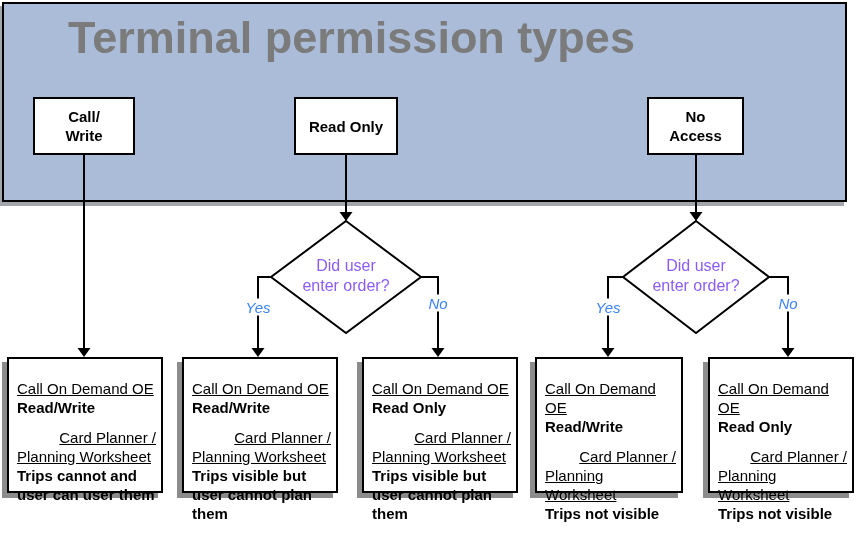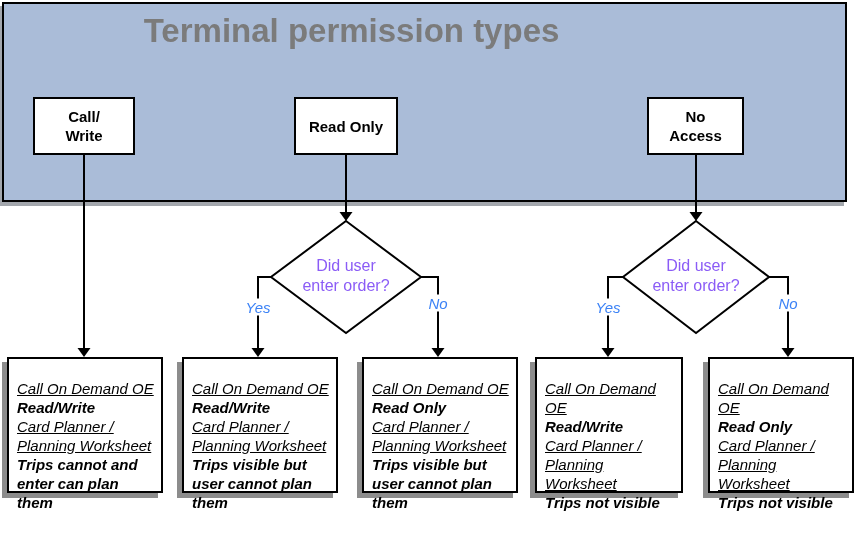--- a/index.html
+++ b/index.html
@@ -22,21 +22,21 @@
   .banner{
     position:absolute;left:2px;top:2px;width:845px;height:200px;
     background:var(--banner-bg);
     border:2px solid var(--line);
     box-shadow:-3px 4px 0 #a3a7ad;
     z-index:1;
   }
   .title{
     position:absolute;left:2px;top:12px;width:699px;
     text-align:center;
-    font-size:33px;font-weight:bold;
+    font-size:45px;font-weight:bold;
     color:var(--title-text);
     letter-spacing:0px;
     z-index:2;
   }
   .connectors{
     position:absolute;left:0;top:0;width:859px;height:545px;
     z-index:2;
   }
   .node{
     position:absolute;
@@ -71,30 +71,29 @@
     font-style:italic;
   }
   .result{
     position:absolute;top:357px;height:136px;
     background:#ffffff;
     border:2px solid var(--line);
     box-shadow:-5px 5px 0 var(--box-shadow);
     padding:20px 5px 5px 8px;
     font-size:15px;line-height:19px;color:#000;
     z-index:3;
-    font-style:italic;
   }
   .r1{left:7px;width:156px;}
   .r2{left:182px;width:156px;}
   .r3{left:362px;width:156px;}
   .r4{left:535px;width:148px;}
   .r5{left:708px;width:146px;}
   .line.underline{text-decoration:underline;}
   .line.bold{font-weight:bold;}
-  .line.gap{margin-top:0;}
+  .line.gap{margin-top:11px;text-align:right;}
 </style>
 </head>
 <body>
 
 <div class="stage">
 
   <div class="banner"></div>
 
   <div class="title">Terminal permission types</div>
 
@@ -141,21 +140,21 @@
   <div class="branch-label" style="left:438px;top:303px;">No</div>
   <div class="branch-label" style="left:608px;top:307px;">Yes</div>
   <div class="branch-label" style="left:788px;top:303px;">No</div>
 
   <div class="result r1">
       <div class="line underline">Call On Demand OE</div>
       <div class="line bold">Read/Write</div>
       <div class="line underline gap">Card Planner /</div>
       <div class="line underline">Planning Worksheet</div>
       <div class="line bold">Trips cannot and</div>
-      <div class="line bold">enter can plan them</div>
+      <div class="line bold">user can user them</div>
     </div>
   <div class="result r2">
       <div class="line underline">Call On Demand OE</div>
       <div class="line bold">Read/Write</div>
       <div class="line underline gap">Card Planner /</div>
       <div class="line underline">Planning Worksheet</div>
       <div class="line bold">Trips visible but</div>
       <div class="line bold">user cannot plan</div>
       <div class="line bold">them</div>
     </div>

